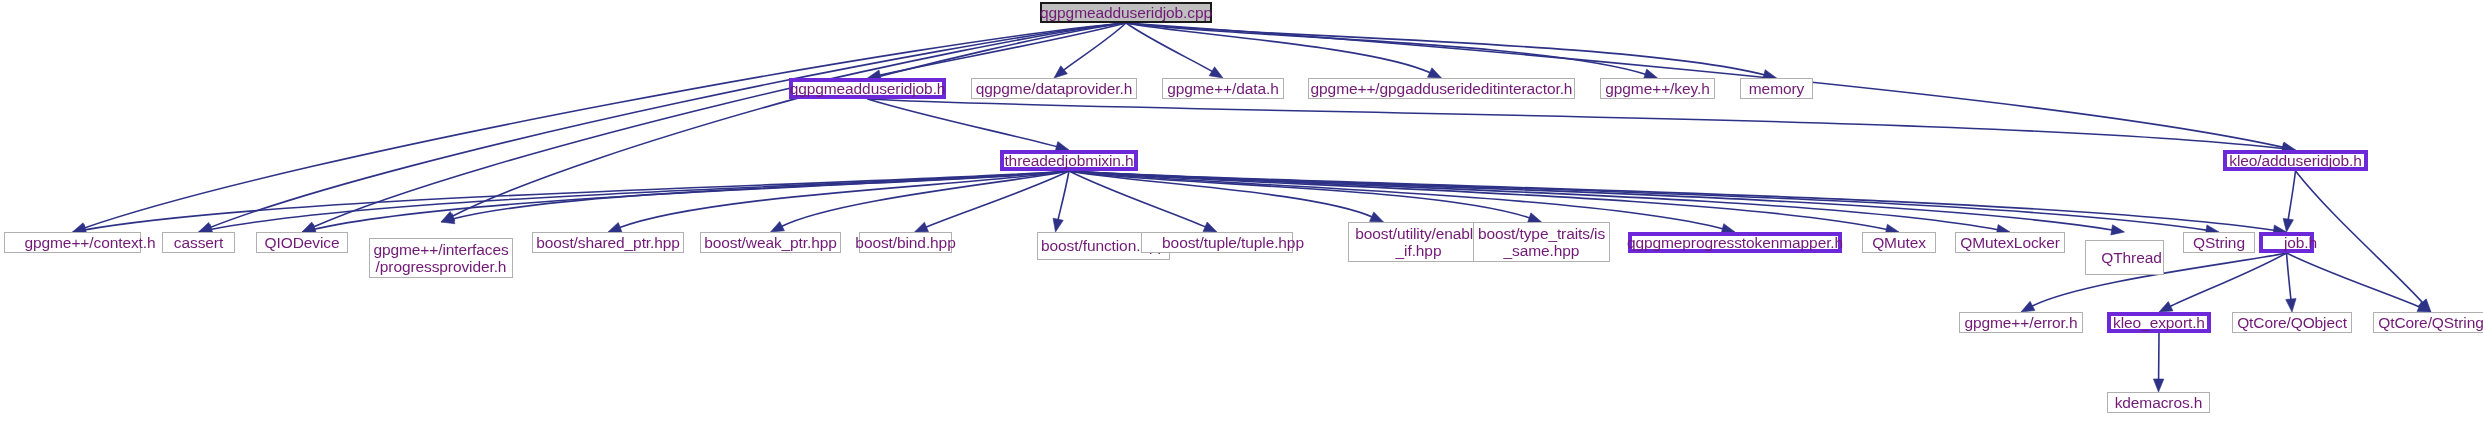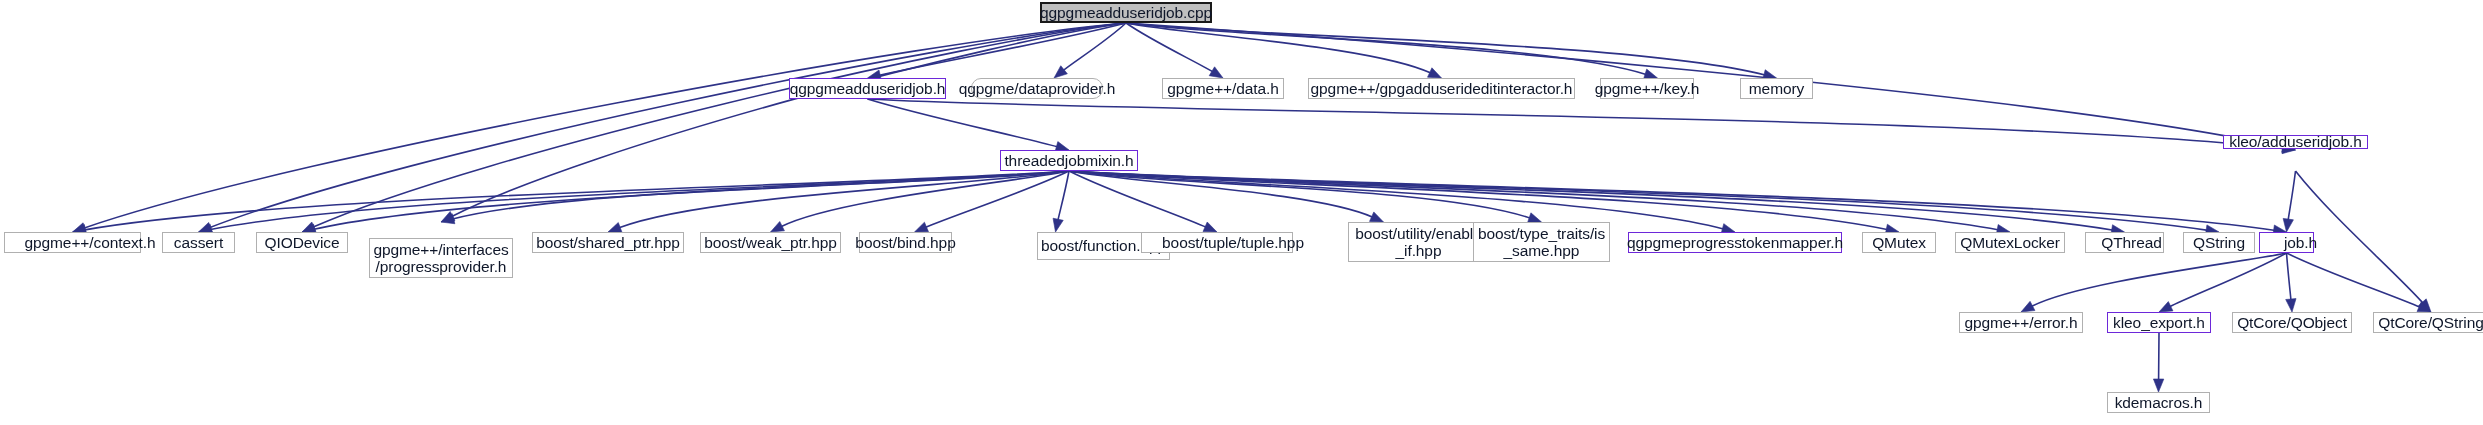--- a/index.html
+++ b/index.html
@@ -37,30 +37,30 @@
   }
   .node-box {
     position: absolute;
     box-sizing: border-box;
     display: flex;
     align-items: center;
     justify-content: center;
     text-align: center;
     background: #ffffff;
     border: 1px solid #b0b0b0;
-    color: #0f172a;
+    color: #701a75;
     font-family: "Liberation Sans", sans-serif;
     font-size: 15.5px;
     line-height: 1.12;
     letter-spacing: -0.1px;
     white-space: pre-line;
     user-select: none;
   }
   .node-box.bold {
-    border: 1px solid #6d28d9;
+    border: 4px solid #6d28d9;
   }
   .node-box.root {
     background: #bfbfbf;
     border: 2px solid #1a1a1a;
   }
 </style>
 </head>
 <body>
 
 <div id="graph-root">
@@ -136,45 +136,45 @@
       <path d="M 2286.5 253 C 2288.04 273.06, 2290.46 294.3, 2291.046539887585 301.0414000066599" class="edge-path"></path>
       <polygon points="2292,312 2285.692754415749,299.49965387919417 2296.0536125912704,298.5982006820019" class="arrow-head"></polygon>
       <path d="M 2286.5 253 C 2326.96 273.06, 2390.54 294.3, 2420.922154986887 307.5912541588705" class="edge-path"></path>
       <polygon points="2431,312 2417.0056851323325,311.55373619395493 2421.1739539275823,302.02559181792094" class="arrow-head"></polygon>
       <path d="M 2159 333 C 2158.86 353.06, 2158.64 374.3, 2158.5870029282282 381.0003440739958" class="edge-path"></path>
       <polygon points="2158.5,392 2153.4029842956134,378.9592779759235 2163.8026589892897,379.04153528988473" class="arrow-head"></polygon>
     </svg>
   <div id="nodes-layer">
       <div class="node-box root" style="left: 1040px; top: 2px; width: 172px; height: 21px;">qgpgmeadduseridjob.cpp</div>
       <div class="node-box bold" style="left: 789px; top: 78px; width: 157px; height: 21px;">qgpgmeadduseridjob.h</div>
-      <div class="node-box" style="left: 971px; top: 78px; width: 132px; height: 21px; border-radius: 10px;">qgpgme/dataprovider.h</div>
+      <div class="node-box" style="left: 971px; top: 78px; width: 166px; height: 21px;">qgpgme/dataprovider.h</div>
       <div class="node-box" style="left: 1162px; top: 78px; width: 122px; height: 21px;">gpgme++/data.h</div>
       <div class="node-box" style="left: 1308px; top: 78px; width: 267px; height: 21px;">gpgme++/gpgadduserideditinteractor.h</div>
-      <div class="node-box" style="left: 1600px; top: 78px; width: 94px; height: 21px;">gpgme++/key.h</div>
+      <div class="node-box" style="left: 1600px; top: 78px; width: 115px; height: 21px;">gpgme++/key.h</div>
       <div class="node-box" style="left: 1740px; top: 78px; width: 73px; height: 21px;">memory</div>
       <div class="node-box bold" style="left: 1000px; top: 150px; width: 138px; height: 21px;">threadedjobmixin.h</div>
-      <div class="node-box bold" style="left: 2223px; top: 135px; width: 145px; height: 14px;">kleo/adduseridjob.h</div>
+      <div class="node-box bold" style="left: 2223px; top: 150px; width: 145px; height: 21px;">kleo/adduseridjob.h</div>
       <div class="node-box" style="left: 4px; top: 232px; width: 137px; height: 21px; padding-left: 35px;">gpgme++/context.h</div>
       <div class="node-box" style="left: 162px; top: 232px; width: 73px; height: 21px;">cassert</div>
       <div class="node-box" style="left: 256px; top: 232px; width: 92px; height: 21px;">QIODevice</div>
       <div class="node-box" style="left: 369px; top: 230px; width: 144px; height: 40px; margin-top: 8px;">gpgme++/interfaces
 /progressprovider.h</div>
       <div class="node-box" style="left: 532px; top: 232px; width: 152px; height: 21px;">boost/shared_ptr.hpp</div>
       <div class="node-box" style="left: 700px; top: 232px; width: 141px; height: 21px;">boost/weak_ptr.hpp</div>
       <div class="node-box" style="left: 859px; top: 232px; width: 93px; height: 21px;">boost/bind.hpp</div>
       <div class="node-box" style="left: 989px; top: 232px; width: 133px; height: 28px; margin-left: 48px;">boost/function.hpp</div>
       <div class="node-box" style="left: 1141px; top: 232px; width: 152px; height: 21px; padding-left: 32px;">boost/tuple/tuple.hpp</div>
       <div class="node-box" style="left: 1313px; top: 222px; width: 141px; height: 40px; margin-left: 35px;">boost/utility/enable
 _if.hpp</div>
       <div class="node-box" style="left: 1473px; top: 222px; width: 137px; height: 40px;">boost/type_traits/is
 _same.hpp</div>
       <div class="node-box bold" style="left: 1628px; top: 232px; width: 214px; height: 21px;">qgpgmeprogresstokenmapper.h</div>
       <div class="node-box" style="left: 1862px; top: 232px; width: 74px; height: 21px;">QMutex</div>
       <div class="node-box" style="left: 1955px; top: 232px; width: 110px; height: 21px; text-align: right;">QMutexLocker</div>
-      <div class="node-box" style="left: 2085px; top: 232px; width: 79px; height: 21px; padding-left: 14px;">QThread</div>
+      <div class="node-box" style="left: 2085px; top: 240px; width: 79px; height: 35px; padding-left: 14px;">QThread</div>
       <div class="node-box" style="left: 2183px; top: 232px; width: 72px; height: 21px;">QString</div>
       <div class="node-box bold" style="left: 2259px; top: 232px; width: 55px; height: 21px; padding-left: 28px;">job.h</div>
       <div class="node-box" style="left: 1959px; top: 312px; width: 124px; height: 21px;">gpgme++/error.h</div>
       <div class="node-box bold" style="left: 2107px; top: 312px; width: 104px; height: 21px;">kleo_export.h</div>
       <div class="node-box" style="left: 2232px; top: 312px; width: 120px; height: 21px;">QtCore/QObject</div>
       <div class="node-box" style="left: 2373px; top: 312px; width: 116px; height: 21px;">QtCore/QString</div>
       <div class="node-box" style="left: 2107px; top: 392px; width: 103px; height: 21px;">kdemacros.h</div>
     </div>
 </div>
 

